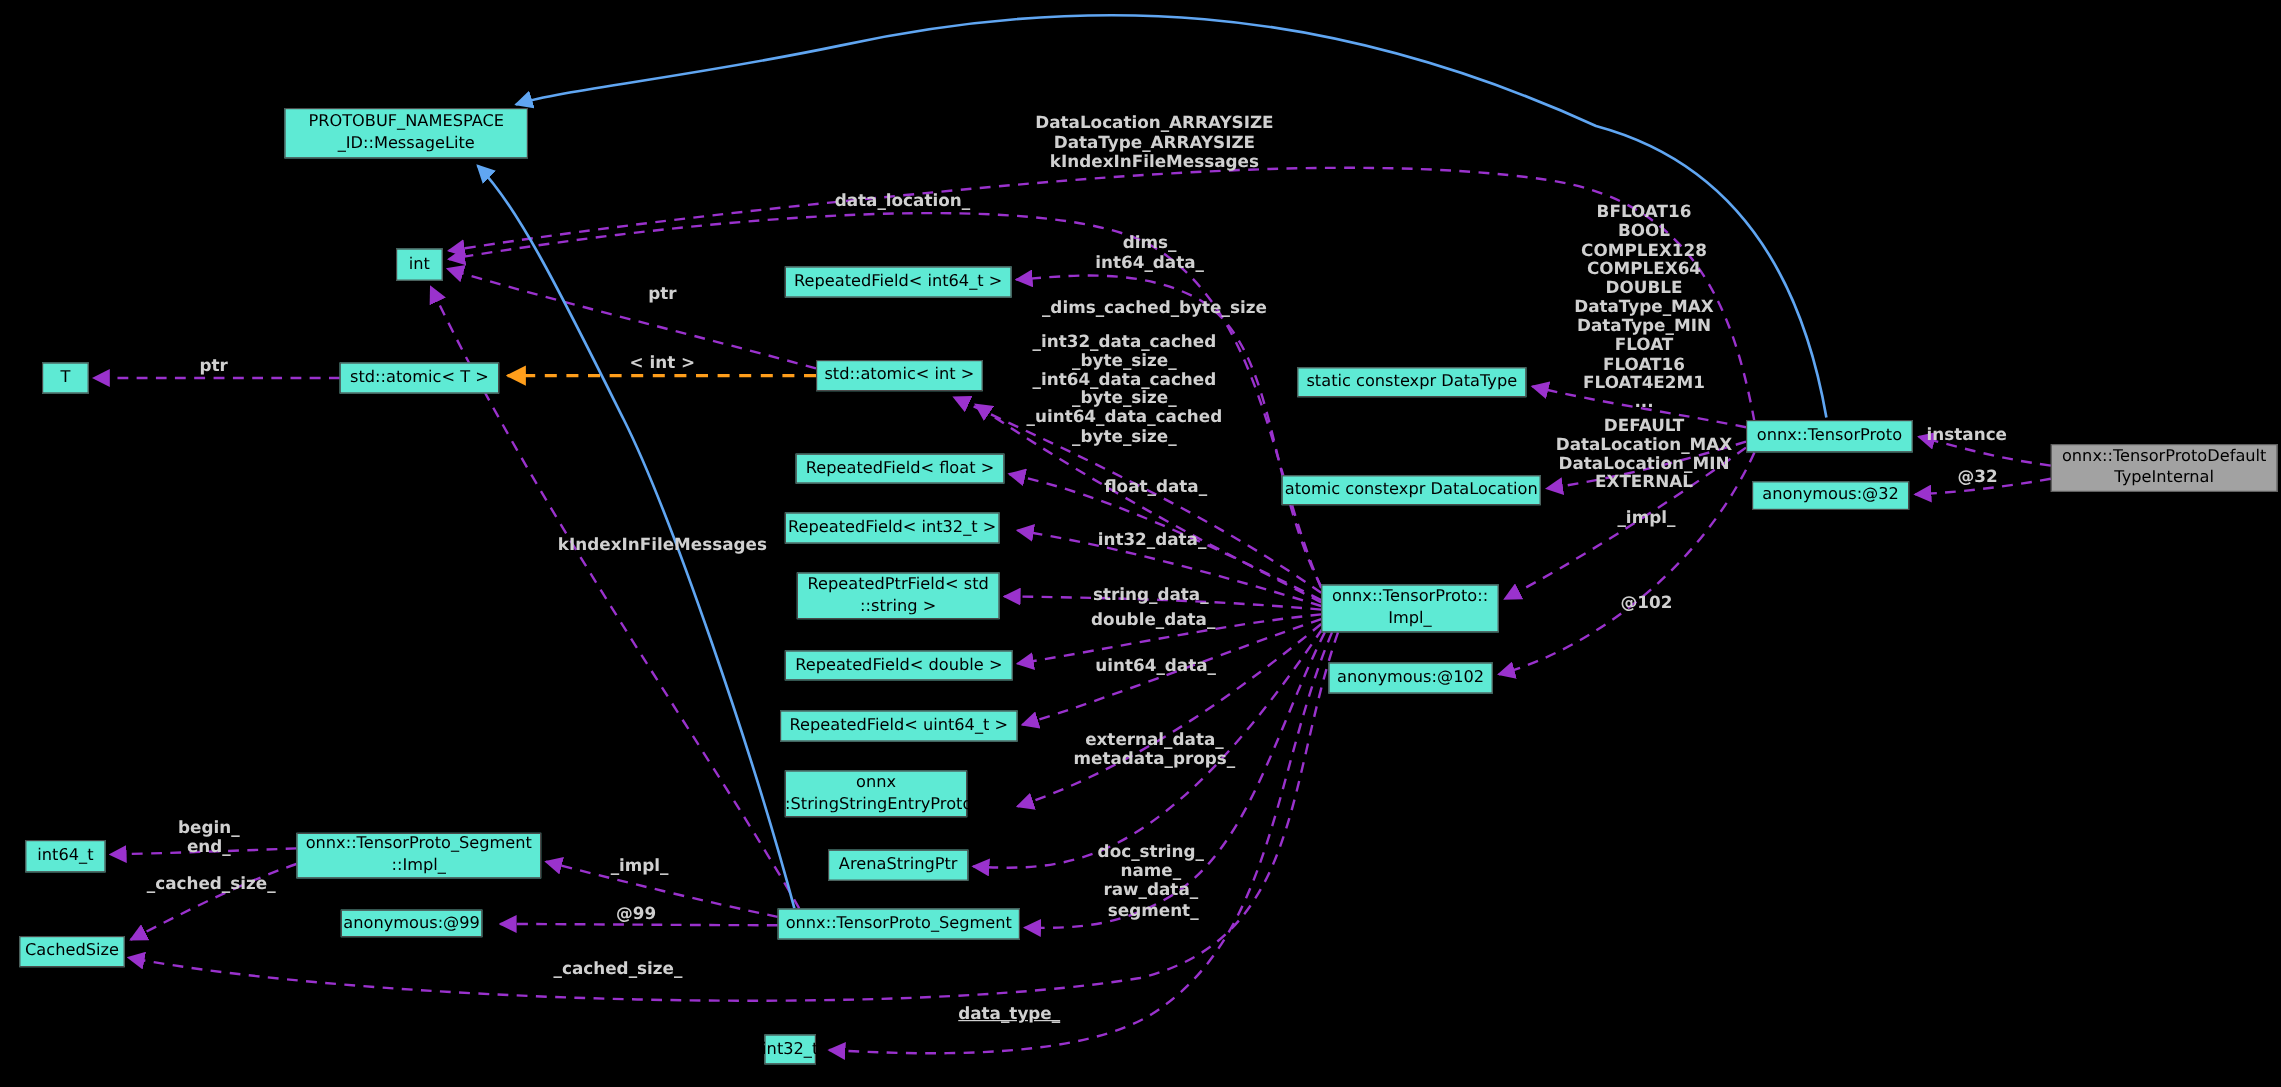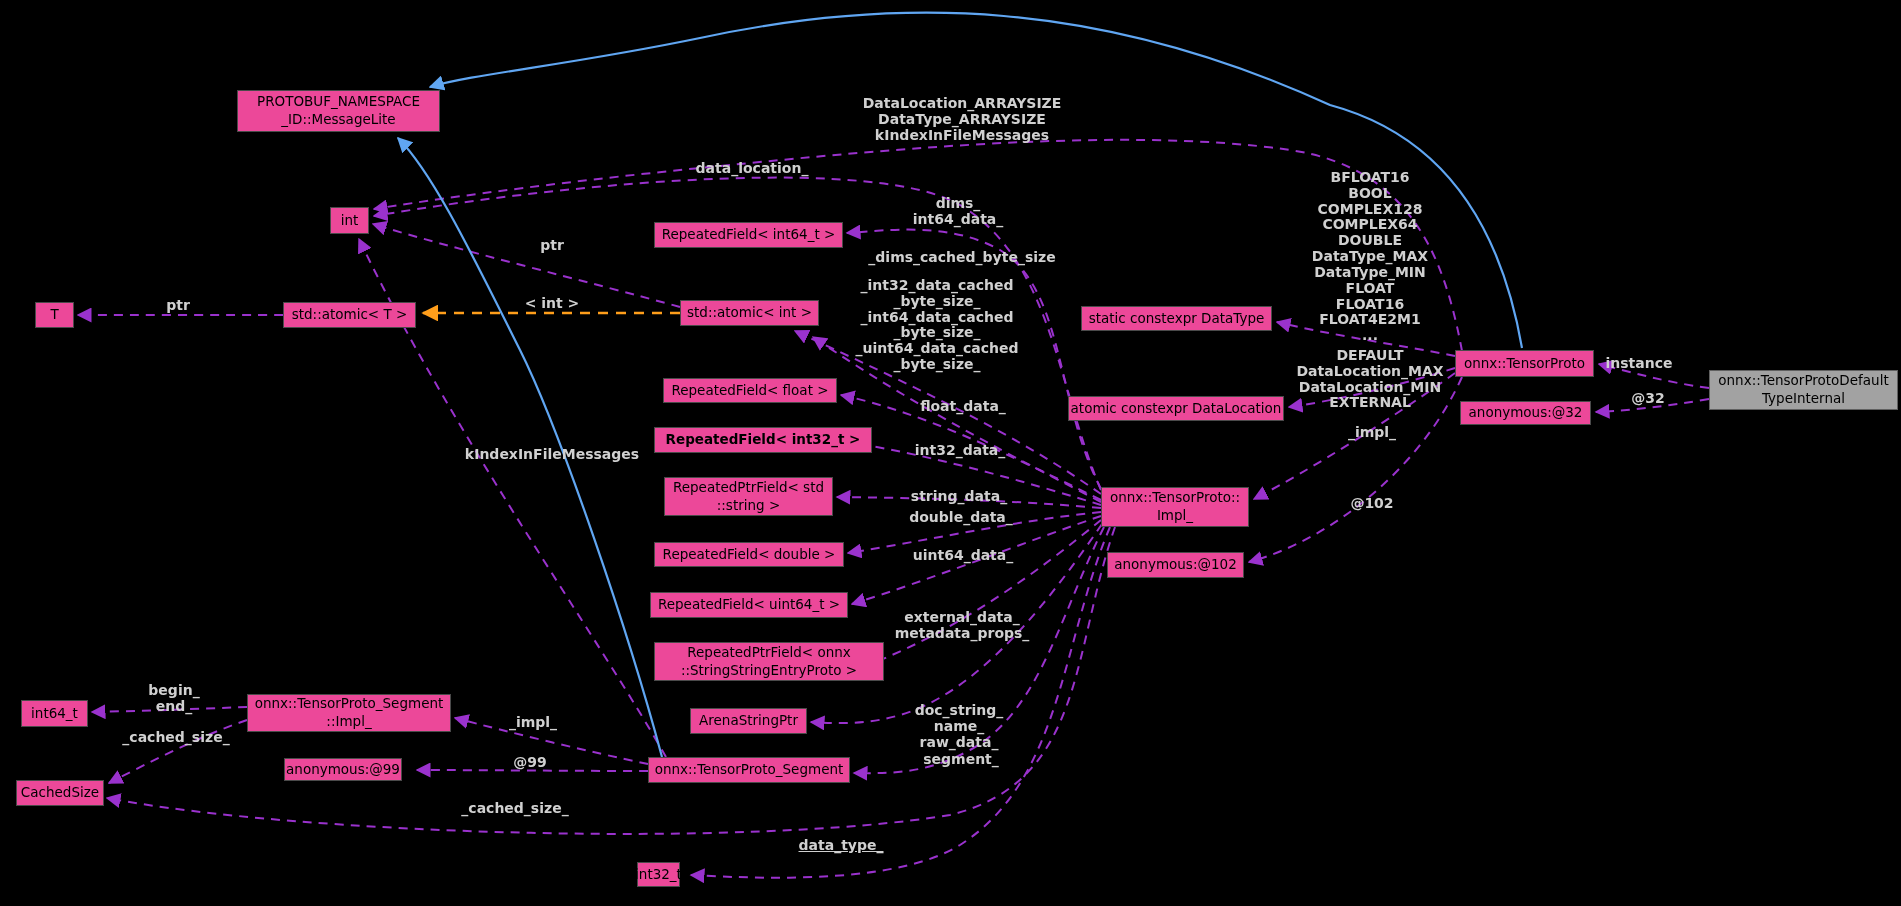--- a/index.html
+++ b/index.html
@@ -3,21 +3,21 @@
 <meta charset="utf-8">
 <style>
   html,body{margin:0;padding:0;background:#000;}
   #stage{position:relative;width:1901px;height:906px;background:#000;overflow:hidden;
          font-family:"DejaVu Sans",sans-serif;}
   #edges{position:absolute;left:0;top:0;}
   .edge{fill:none;}
   .edge.usage{stroke:#9a32cd;stroke-width:2;stroke-dasharray:9 7;}
   .edge.inherit{stroke:#60a6f2;stroke-width:2.2;}
   .edge.template{stroke:#ff9e1b;stroke-width:2.6;stroke-dasharray:10 8;}
-  .node{position:absolute;background:#ec4899;border:1.5px solid #4a4a4a;color:#000;
+  .node{position:absolute;background:#5eead4;border:1.5px solid #4a4a4a;color:#000;
         display:flex;align-items:center;justify-content:center;text-align:center;
         font-size:13.5px;line-height:1.3;white-space:pre-line;box-sizing:border-box;
         font-family:"DejaVu Sans",sans-serif;}
   .node.highlight{background:#a2a2a2;border-color:#606060;}
   .edge-label{position:absolute;transform:translateX(-50%);color:#d0d0d0;
         font-weight:bold;font-size:14px;line-height:1.13;text-align:center;
         white-space:pre-line;font-family:"DejaVu Sans",sans-serif;}
 </style>
 </head>
 <body>
@@ -68,26 +68,26 @@
       <path d="M662,757 C628,630 560,430 520,350 C470,250 432,172 398,138" class="edge inherit" marker-end="url(#m-inherit)"></path>
     </svg>
 <div class="node" style="left: 237px; top: 90px; width: 203px; height: 42px;">PROTOBUF_NAMESPACE
 _ID::MessageLite</div>
     <div class="node" style="left: 330px; top: 207px; width: 39px; height: 27px;">int</div>
     <div class="node" style="left: 35px; top: 302px; width: 39px; height: 26px;">T</div>
     <div class="node" style="left: 283px; top: 302px; width: 133px; height: 26px;">std::atomic&lt; T &gt;</div>
     <div class="node" style="left: 680px; top: 300px; width: 139px; height: 26px;">std::atomic&lt; int &gt;</div>
     <div class="node" style="left: 654px; top: 222px; width: 189px; height: 26px;">RepeatedField&lt; int64_t &gt;</div>
     <div class="node" style="left: 663px; top: 378px; width: 174px; height: 25px;">RepeatedField&lt; float &gt;</div>
-    <div class="node" style="left: 654px; top: 427px; width: 218px; height: 26px; font-weight: bold;">RepeatedField&lt; int32_t &gt;</div>
+    <div class="node" style="left: 654px; top: 427px; width: 179px; height: 26px;">RepeatedField&lt; int32_t &gt;</div>
     <div class="node" style="left: 664px; top: 477px; width: 169px; height: 39px;">RepeatedPtrField&lt; std
 ::string &gt;</div>
     <div class="node" style="left: 654px; top: 542px; width: 190px; height: 25px;">RepeatedField&lt; double &gt;</div>
     <div class="node" style="left: 650px; top: 592px; width: 198px; height: 26px;">RepeatedField&lt; uint64_t &gt;</div>
-    <div class="node" style="left: 654px; top: 642px; width: 230px; height: 39px;">RepeatedPtrField&lt; onnx
+    <div class="node" style="left: 654px; top: 642px; width: 152px; height: 39px;">RepeatedPtrField&lt; onnx
 ::StringStringEntryProto &gt;</div>
     <div class="node" style="left: 690px; top: 708px; width: 117px; height: 26px;">ArenaStringPtr</div>
     <div class="node" style="left: 648px; top: 757px; width: 202px; height: 26px;">onnx::TensorProto_Segment</div>
     <div class="node" style="left: 1081px; top: 306px; width: 191px; height: 25px;">static constexpr DataType</div>
     <div class="node" style="left: 1068px; top: 396px; width: 216px; height: 25px;">atomic constexpr DataLocation</div>
     <div class="node" style="left: 1455px; top: 350px; width: 139px; height: 27px;">onnx::TensorProto</div>
     <div class="node" style="left: 1460px; top: 401px; width: 131px; height: 24px;">anonymous:@32</div>
     <div class="node highlight" style="left: 1709px; top: 370px; width: 189px; height: 40px;">onnx::TensorProtoDefault
 TypeInternal</div>
     <div class="node" style="left: 1101px; top: 487px; width: 148px; height: 40px;">onnx::TensorProto::

